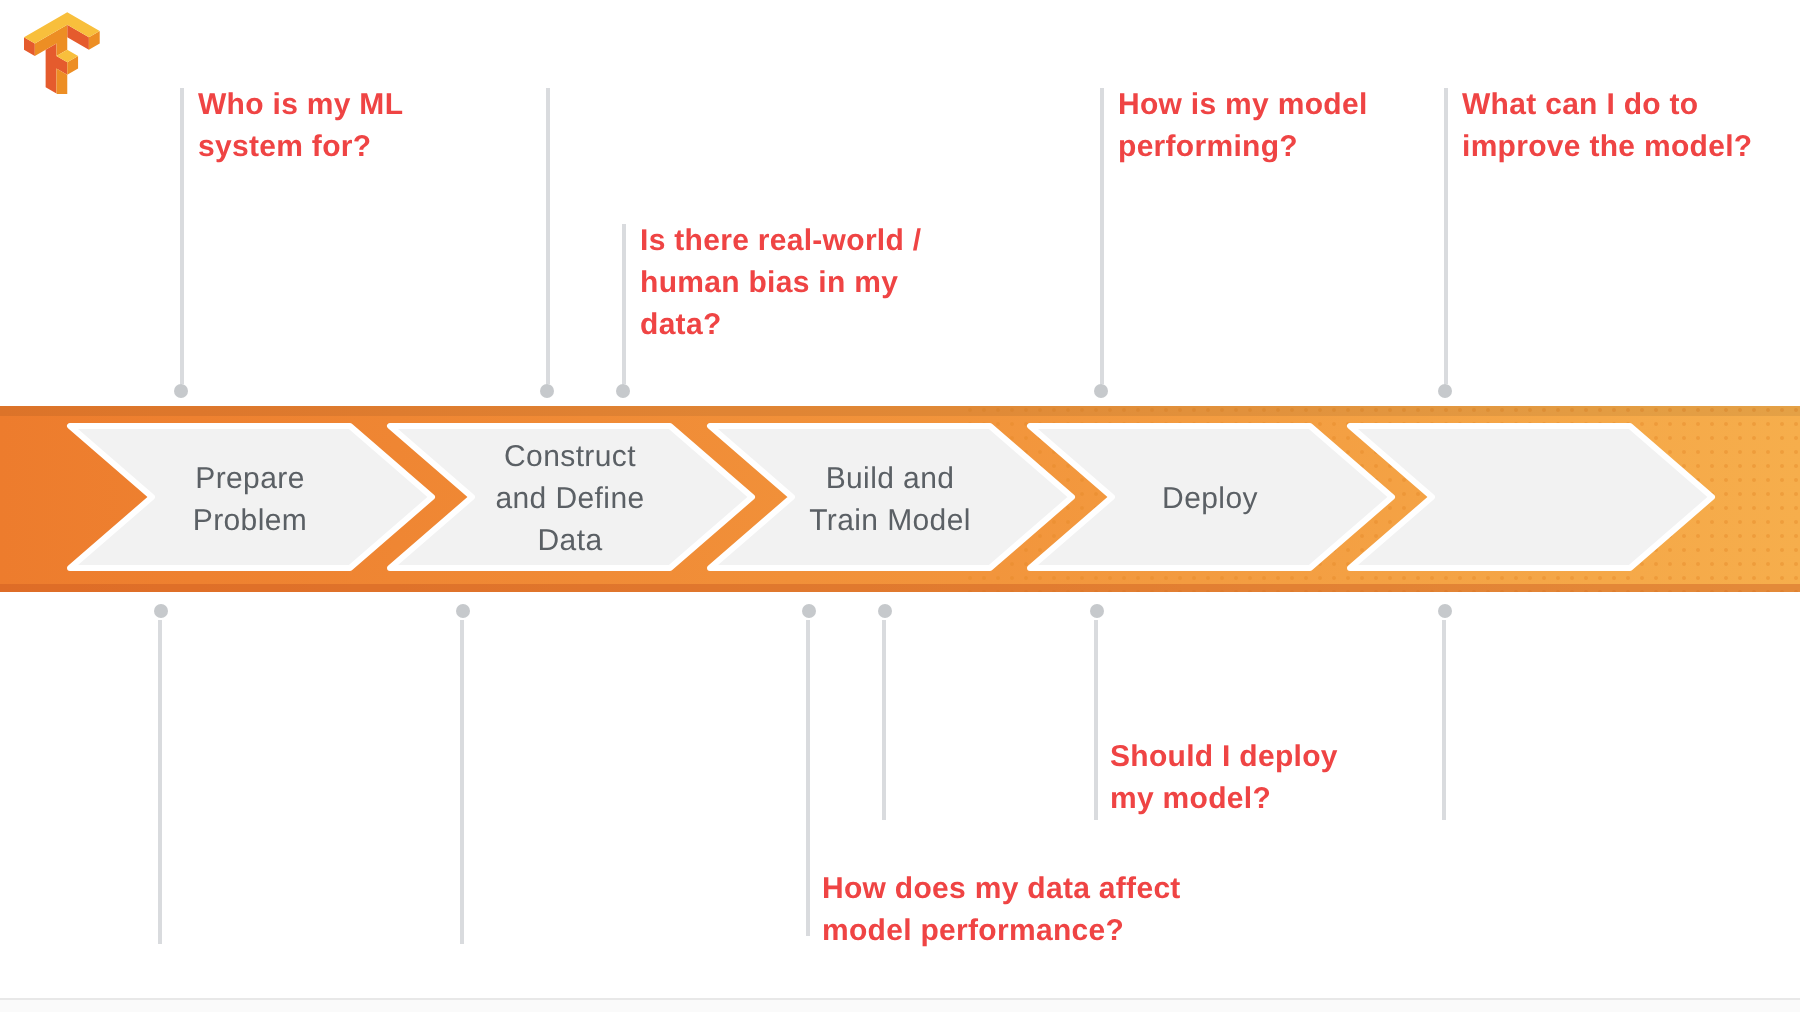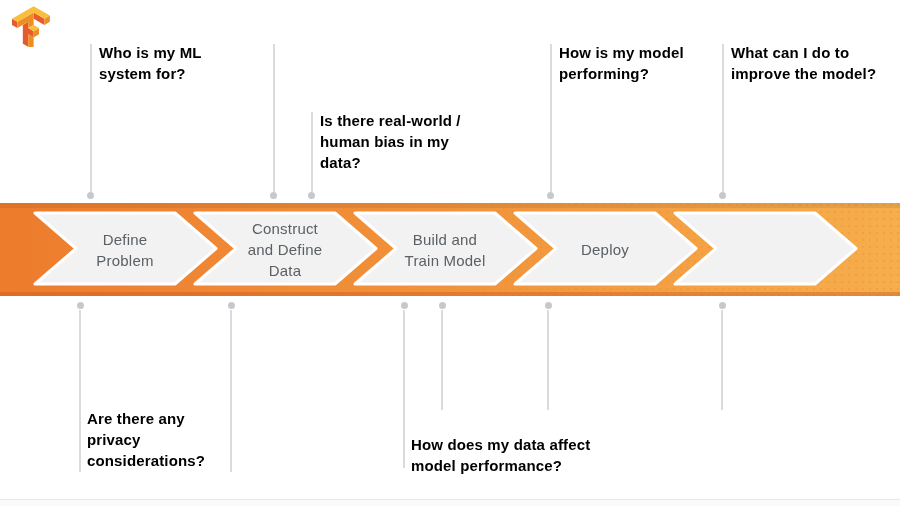--- a/index.html
+++ b/index.html
@@ -3,21 +3,21 @@
 <meta charset="utf-8">
 <style>
   html,body{margin:0;padding:0;background:#fff;}
   .stage{
     position:relative;width:900px;height:506px;overflow:hidden;background:#FFFFFF;
     font-family:"Liberation Sans",sans-serif;
   }
   .logo{position:absolute;left:12px;top:6px;width:38px;height:41px;}
   .q{
     position:absolute;font-size:15px;line-height:21px;font-weight:700;
-    color:#000000;white-space:pre-line;letter-spacing:.15px;
+    color:#ef4444;white-space:pre-line;letter-spacing:.15px;
   }
   .vline{position:absolute;width:2px;background:#D9DBDE;}
   .dot{position:absolute;width:7px;height:7px;border-radius:50%;background:#C6C9CC;}
   .band{position:absolute;left:0;top:203px;width:900px;height:93px;}
   .band svg{display:block;}
   .step-label{
     position:absolute;top:203px;height:93px;width:150px;
     display:flex;align-items:center;justify-content:center;text-align:center;
     font-size:15px;line-height:21px;color:#5B6065;white-space:pre-line;letter-spacing:.2px;
   }
@@ -73,21 +73,21 @@
       <rect width="900" height="5" fill="#000000" opacity="0.07"></rect>
       <rect y="89" width="900" height="4" fill="#C9541F" opacity="0.4"></rect>
       <polygon points="35,10 175,10 216,45.5 175,81 35,81 76,45.5" fill="#F2F2F2" stroke="#FFFFFF" stroke-width="3" stroke-linejoin="round"></polygon>
       <polygon points="195,10 335,10 376,45.5 335,81 195,81 236,45.5" fill="#F2F2F2" stroke="#FFFFFF" stroke-width="3" stroke-linejoin="round"></polygon>
       <polygon points="355,10 495,10 536,45.5 495,81 355,81 396,45.5" fill="#F2F2F2" stroke="#FFFFFF" stroke-width="3" stroke-linejoin="round"></polygon>
       <polygon points="515,10 655,10 696,45.5 655,81 515,81 556,45.5" fill="#F2F2F2" stroke="#FFFFFF" stroke-width="3" stroke-linejoin="round"></polygon>
       <polygon points="675,10 815,10 856,45.5 815,81 675,81 716,45.5" fill="#F2F2F2" stroke="#FFFFFF" stroke-width="3" stroke-linejoin="round"></polygon>
     </svg>
   </div>
 
-  <div class="step-label" style="left:50px">Define
+  <div class="step-label" style="left:50px">Prepare
 Problem</div>
   <div class="step-label" style="left:210px">Construct
 and Define
 Data</div>
   <div class="step-label" style="left:530px">Deploy</div>
   <div class="step-label" style="left:370px">Build and
 Train Model</div>
 
   <div class="dot" style="left:76.5px;top:302px"></div>
   <div class="vline" style="left:79px;top:310px;height:162px"></div>
@@ -95,21 +95,20 @@
   <div class="vline" style="left:230px;top:310px;height:162px"></div>
   <div class="dot" style="left:400.5px;top:302px"></div>
   <div class="vline" style="left:403px;top:310px;height:158px"></div>
   <div class="dot" style="left:438.5px;top:302px"></div>
   <div class="vline" style="left:441px;top:310px;height:100px"></div>
   <div class="dot" style="left:544.5px;top:302px"></div>
   <div class="vline" style="left:547px;top:310px;height:100px"></div>
   <div class="dot" style="left:718.5px;top:302px"></div>
   <div class="vline" style="left:721px;top:310px;height:100px"></div>
 
-  <div class="q" style="left:87px;top:408px">Are there any
-privacy
-considerations?</div>
   <div class="q" style="left:411px;top:434px">How does my data affect
 model performance?</div>
+  <div class="q" style="left:555px;top:368px">Should I deploy
+my model?</div>
 
   <div class="bottom-rule"></div>
   <div class="bottom-strip"></div>
 </div>
 
 </body></html>

